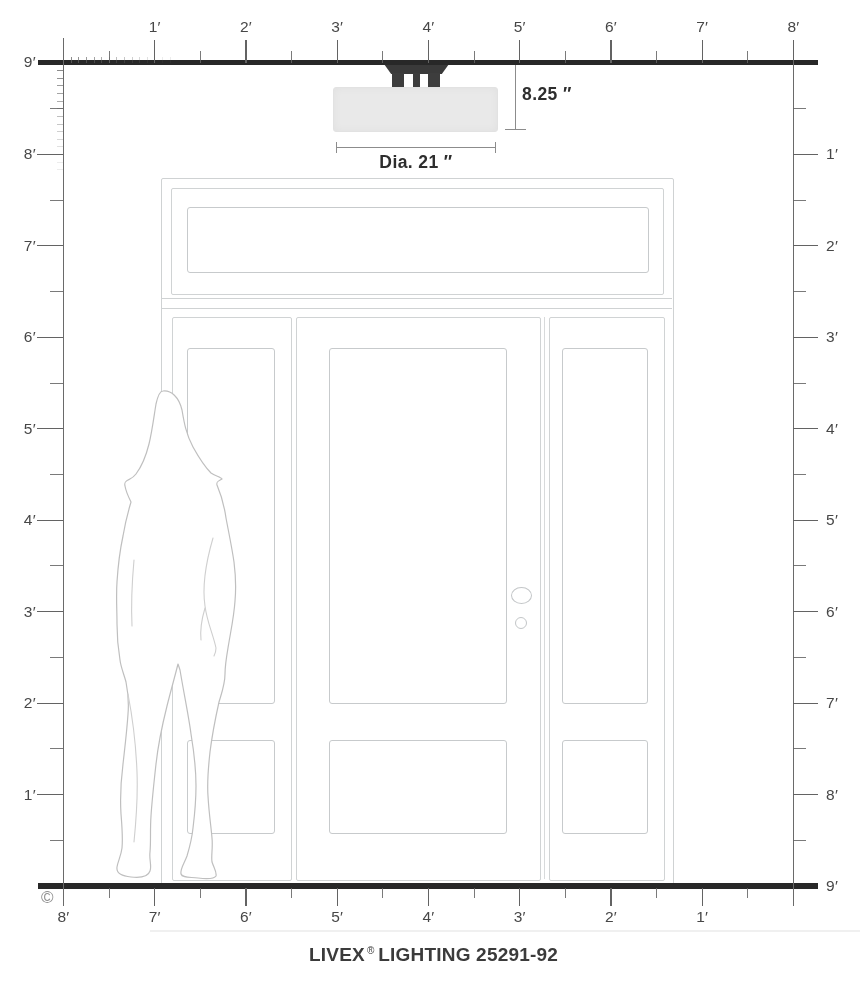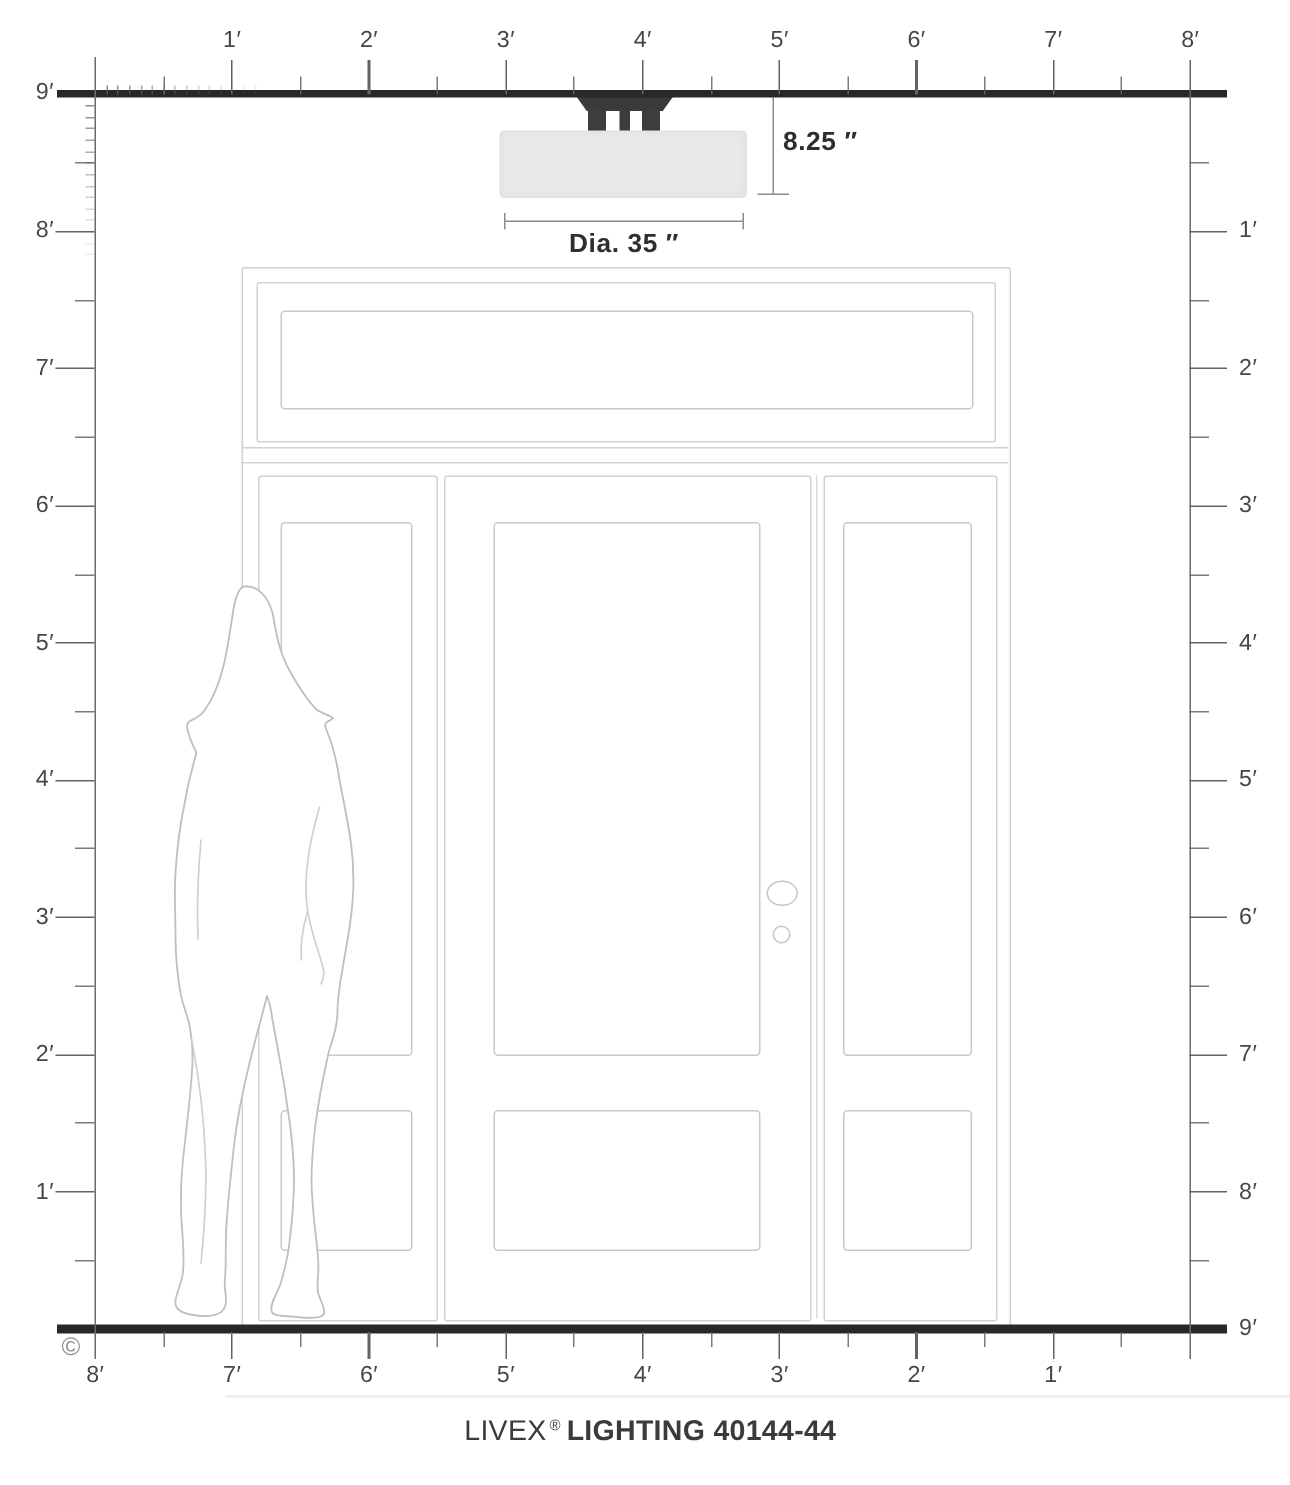--- a/index.html
+++ b/index.html
@@ -34,21 +34,21 @@
   .dimtext{
     position:absolute;font-size:17.5px;font-weight:600;color:#2e2e2e;
     letter-spacing:0.4px;white-space:nowrap;text-align:right;
   }
   
   .footer{
     position:absolute;left:0;top:944px;width:100%;display:flex;
     justify-content:center;align-items:baseline;white-space:pre;
   }
   .footer .thanks{font-size:16.5px;color:#949494;letter-spacing:0.2px;}
-  .footer .brand{font-size:19px;font-weight:400;color:#3b3b3b;margin-left:7px;letter-spacing:0.2px;}
+  .footer .brand{font-size:19px;font-weight:700;color:#3b3b3b;margin-left:7px;letter-spacing:0.2px;}
   .footer .reg{font-size:10px;color:#3b3b3b;margin:0 4px 0 2px;position:relative;top:-7px;}
   .footer .product{font-size:19px;font-weight:700;color:#3b3b3b;letter-spacing:0.2px;}
   .copyright{position:absolute;font-size:17px;color:#8e8e8e;}
   .artifact{position:absolute;background:#ececec;}
 </style>
 </head>
 <body>
 
 <div id="stage">
 
@@ -147,40 +147,40 @@
   <div>
     <div class="dimline" style="left:515px;top:65px;width:1px;height:65px;"></div>
     <div class="dimline" style="left:505px;top:129px;width:21px;height:1px;"></div>
     <div class="dimtext" style="left:522px;top:84px;">8.25 ″</div>
   </div>
 
   <div>
     <div class="dimline" style="left:336px;top:147px;width:160px;height:1px;"></div>
     <div class="dimline" style="left:336px;top:142px;width:1px;height:11px;"></div>
     <div class="dimline" style="left:495px;top:142px;width:1px;height:11px;"></div>
-    <div class="dimtext" style="left:336px;top:152px;width:160px;text-align:center;">Dia. 35 ″</div>
+    <div class="dimtext" style="left:336px;top:152px;width:160px;text-align:center;">Dia. 21 ″</div>
   </div>
 
   <div class="heavy" style="left:38px;top:60px;width:780px;height:5px;"></div>
   <div class="heavy" style="left:38px;top:883px;width:780px;height:6px;"></div>
 
   <div class="rline" style="left:63px;top:38px;width:1.3px;height:868px;"></div>
   <div class="rline" style="left:793px;top:63px;width:1.3px;height:843px;"></div>
 
   <div class="rlabel" style="left:8px;top:52px;width:28px;text-align:right;">9′</div>
   <div class="rlabel" style="left:826px;top:876px;">9′</div>
 
   <div class="copyright" style="left:41px;top:888px;">©</div>
 
   <div class="artifact" style="left:150px;top:930px;width:710px;height:2px;opacity:0.8;"></div>
 
   <div class="footer">
     <span class="brand">LIVEX</span>
     <span class="reg">®</span>
-    <span class="product">LIGHTING 40144-44</span>
+    <span class="product">LIGHTING 25291-92</span>
   </div>
 
 <div class="tick" style="left: 154.15px; top: 40px; width: 1.2px; height: 23px;"></div>
     <div class="rlabel" style="left: 139.75px; top: 17px; width: 30px; text-align: center;">1′</div>
     <div class="tick" style="left: 245.4px; top: 40px; width: 1.2px; height: 23px;"></div>
     <div class="rlabel" style="left: 231px; top: 17px; width: 30px; text-align: center;">2′</div>
     <div class="tick" style="left: 336.65px; top: 40px; width: 1.2px; height: 23px;"></div>
     <div class="rlabel" style="left: 322.25px; top: 17px; width: 30px; text-align: center;">3′</div>
     <div class="tick" style="left: 427.9px; top: 40px; width: 1.2px; height: 23px;"></div>
     <div class="rlabel" style="left: 413.5px; top: 17px; width: 30px; text-align: center;">4′</div>

